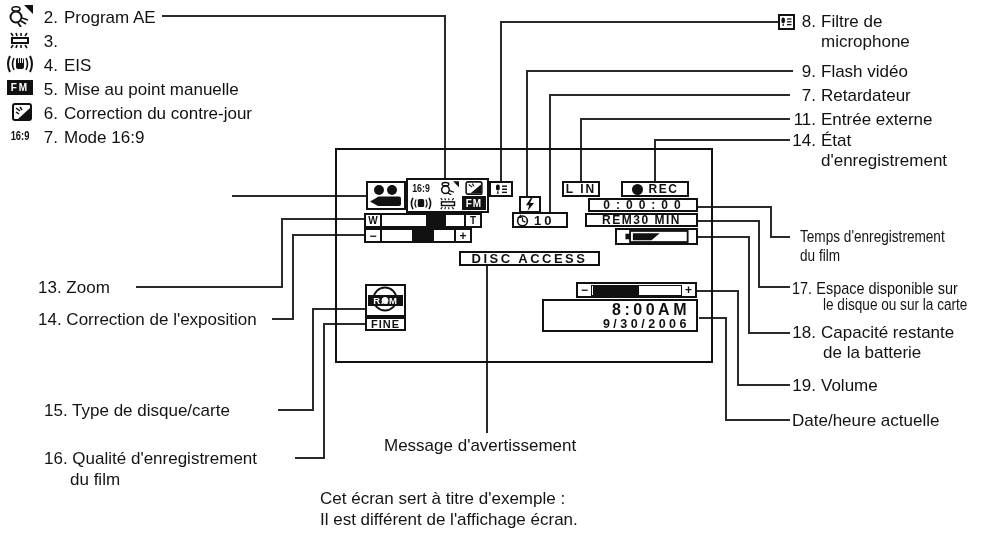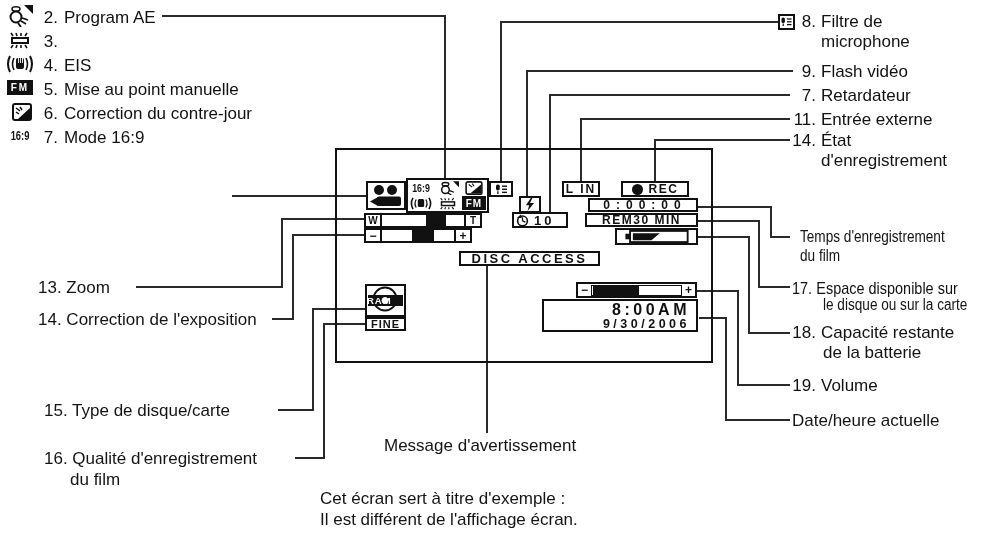--- a/index.html
+++ b/index.html
@@ -337,21 +337,21 @@
   </div>
 
   <div class="box ctr b" style="left:459px;top:251px;width:141px;height:15px;font-size:13px;letter-spacing:2.5px">DISC ACCESS</div>
 
   <div class="box" style="left:365px;top:284px;width:41px;height:33px">
     <svg width="37" height="29" viewBox="0 0 37 29" style="display:block">
       <circle cx="18" cy="13" r="11.5" fill="none" stroke="#111" stroke-width="2"></circle>
       <rect x="1" y="9" width="35" height="11" fill="#111"></rect>
       <circle cx="18" cy="14.5" r="3" fill="#fff" stroke="#fff"></circle>
       </svg>
-    <span style="position:absolute;left:0;top:9px;width:100%;height:21px;line-height:11px;text-align:left;color:#fff;font-weight:bold;font-size:9.5px;letter-spacing:1px">RAM</span>
+    <span style="position:absolute;left:0;top:9px;width:100%;height:21px;line-height:11px;text-align:center;color:#fff;font-weight:bold;font-size:9.5px;letter-spacing:1px">RAM</span>
   </div>
   <div class="box ctr b" style="left:365px;top:317px;width:41px;height:14px;font-size:11px;letter-spacing:1px">FINE</div>
 
   <div class="box" style="left:576px;top:282px;width:121px;height:16px;display:flex;align-items:center">
     <span class="b" style="font-size:12px;margin:0 3px">−</span>
     <span style="flex:1;height:9px;border:1px solid #111;position:relative">
       <span class="blk" style="left:1%;width:52%"></span>
       </span>
     <span class="b" style="font-size:12px;margin:0 3px">+</span>
   </div>

